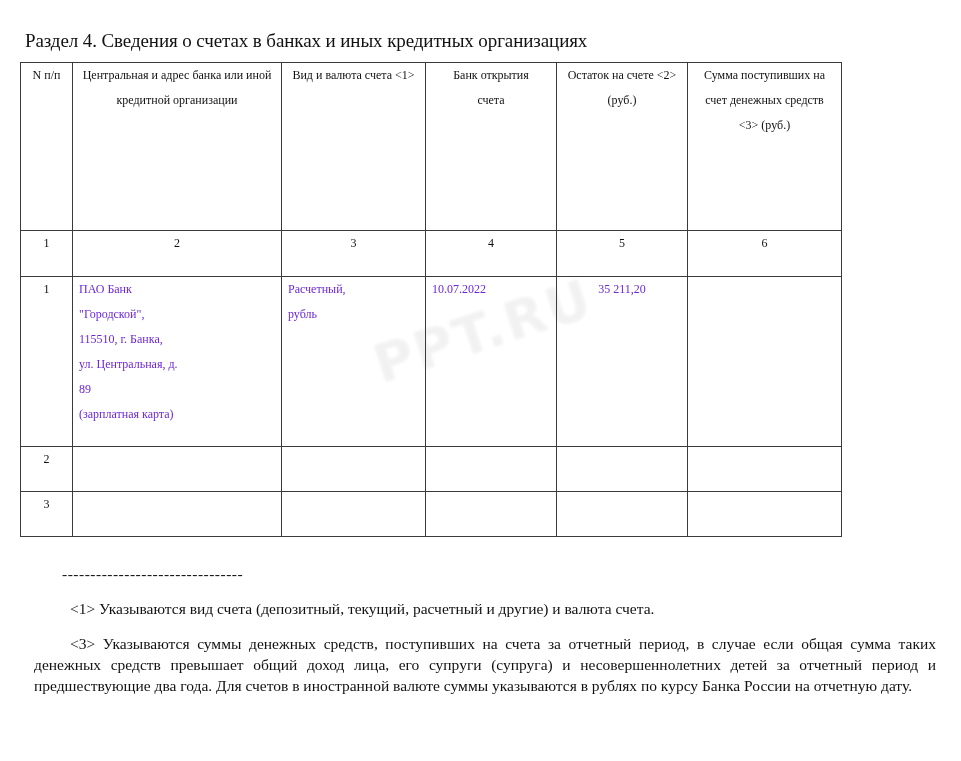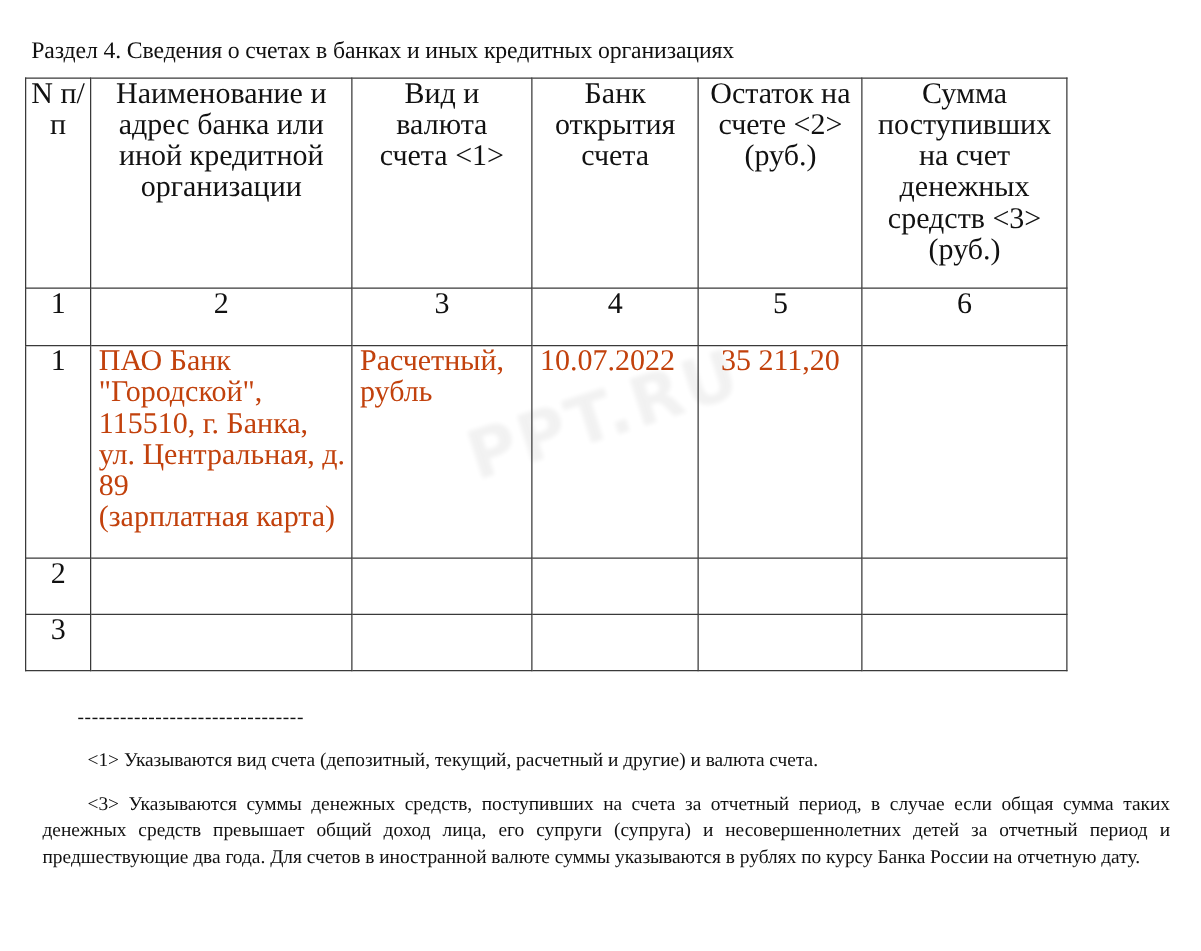--- a/index.html
+++ b/index.html
@@ -1,25 +1,25 @@
 <!DOCTYPE html>
 <html><head>
 <meta charset="utf-8">
 <style>
   html, body { margin:0; padding:0; background:#ffffff; }
   body { width:961px; height:761px; position:relative; overflow:hidden;
          font-family:"Liberation Serif", "DejaVu Serif", serif; color:#111; }
   .title { position:absolute; left:25px; top:30px; font-size:19px; letter-spacing:-0.1px; }
   table.form { position:absolute; left:20px; top:62px; border-collapse:collapse;
-               font-size:24px; line-height:25px; table-layout:fixed; }
+               font-size:12px; line-height:25px; table-layout:fixed; }
   table.form td { border:1.5px solid #3a3a3a; vertical-align:top; padding:0; }
   .hdr td { height:168px; text-align:center; padding-top:9px; box-sizing:border-box; }
   .nums td { height:45px; text-align:center; vertical-align:middle; }
   .data td { height:170px; padding-top:11px; box-sizing:border-box; }
-  .data td.red { color:#c2410c; }
+  .data td.red { color:#6d28d9; }
   .data td.n { text-align:center; }
   .empty td { height:44px; vertical-align:middle; }
   .empty td.n { text-align:center; }
   .pad-l { padding-left:6px !important; }
   .center { text-align:center;margin-left:37px; }
   .watermark { position:absolute; left:370px; top:300px; font-family:"DejaVu Sans", sans-serif;
                font-weight:bold; font-size:54px; color:#000; opacity:0.05;
                transform:rotate(-18deg); filter:blur(1.5px); letter-spacing:2px; pointer-events:none; }
   .footnotes { position:absolute; left:20px; top:563px; width:930px; font-size:15.5px; line-height:21px; }
   .sep { padding-left:42px; letter-spacing:0.5px; }
@@ -41,21 +41,21 @@
     <col style="width:131px">
       <col style="width:131px">
       <col style="width:154px">
   </colgroup>
   <tbody>
       <tr class="hdr">
     <td>
           <div style="padding:0 2px">N п/п</div>
         </td>
     <td>
-          <div style="padding:0 4px">Наименование и адрес банка или иной кредитной организации</div>
+          <div style="padding:0 4px">Центральная и адрес банка или иной кредитной организации</div>
         </td>
     <td>
           <div style="padding:0 6px">Вид и валюта счета &lt;1&gt;</div>
         </td>
     <td>
           <div style="padding:0 18px">Банк открытия счета</div>
         </td>
     <td>
           <div style="padding:0 8px">Остаток на счете &lt;2&gt; (руб.)</div>
         </td>

